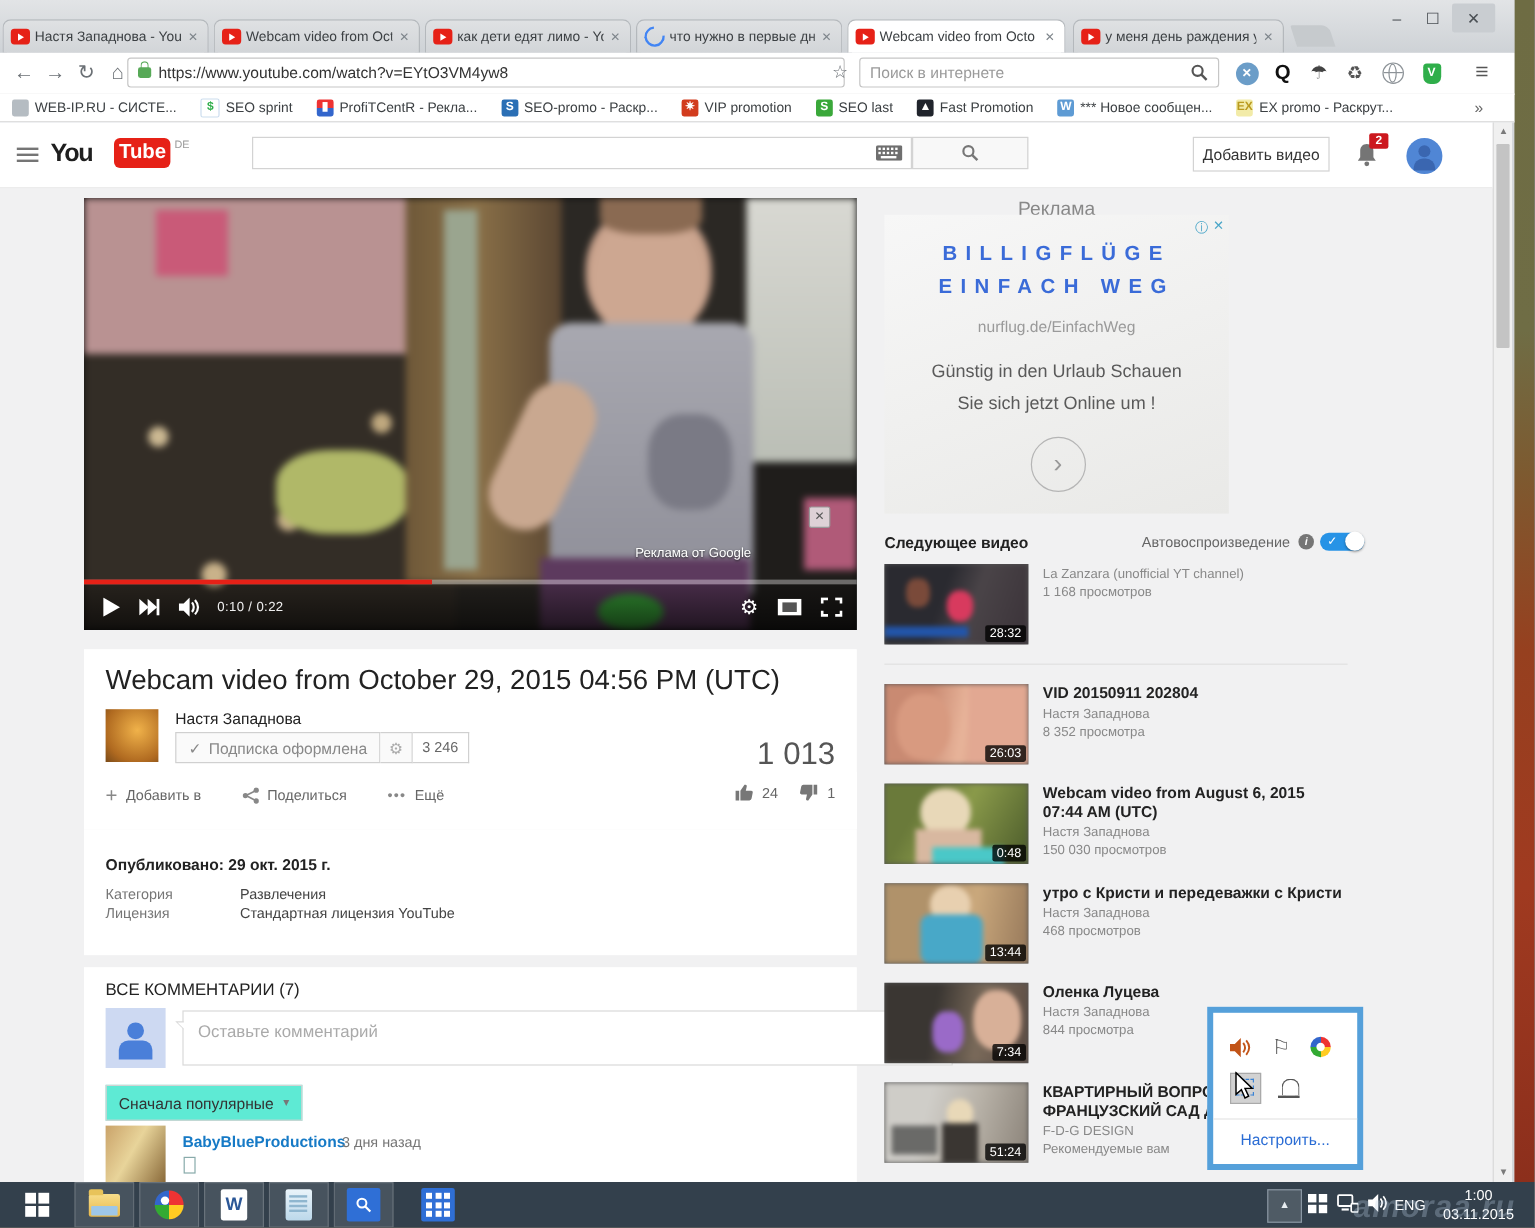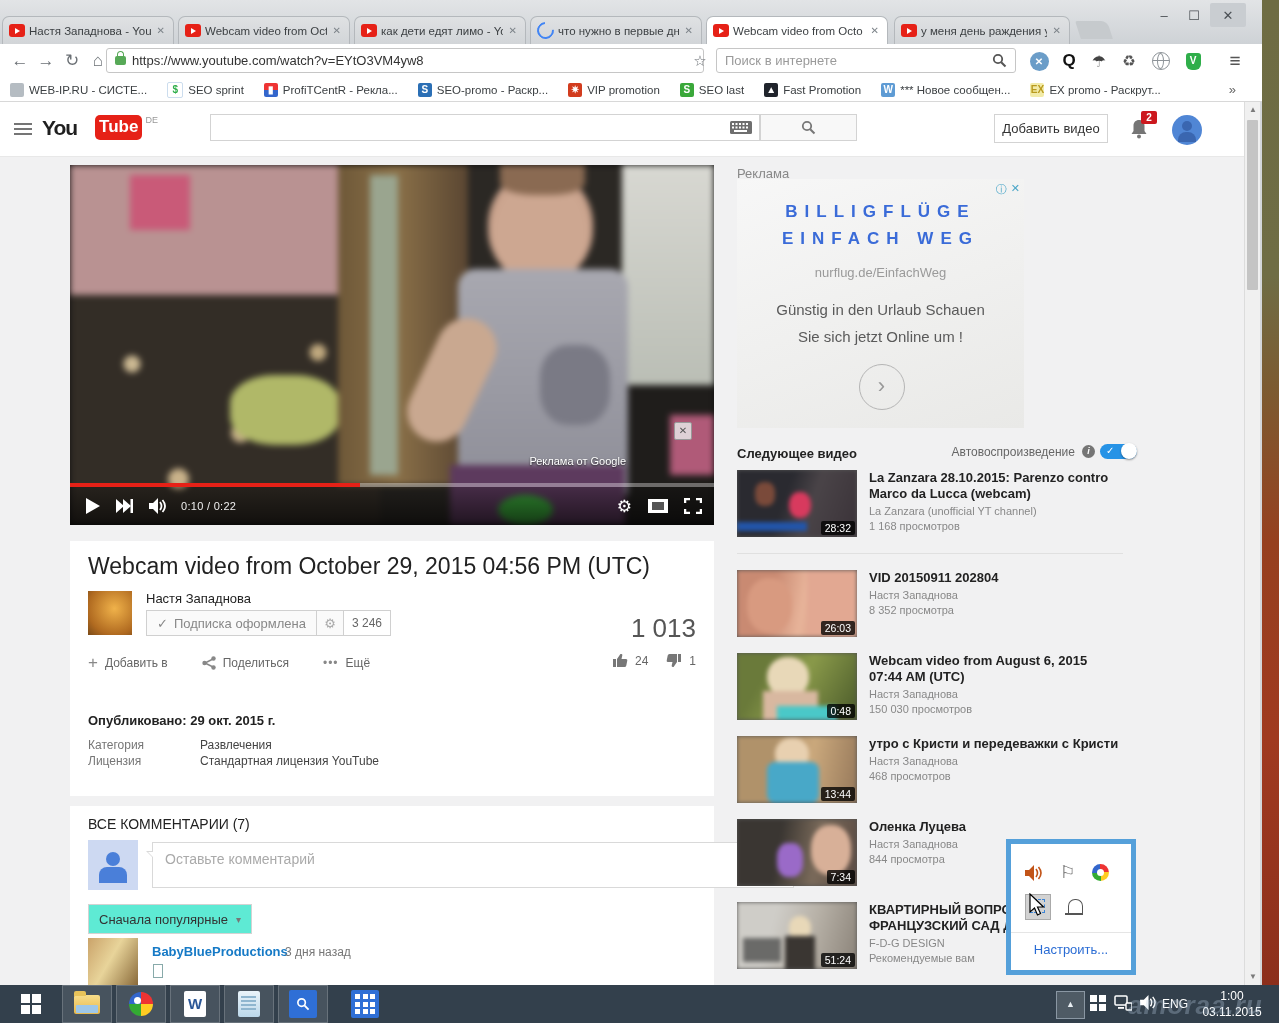--- a/index.html
+++ b/index.html
@@ -119,21 +119,21 @@
   #cinput .ph{position:absolute;left:12px;top:8px;font-size:14px;color:#aaa;}
   #cinput:before{content:"";position:absolute;left:-7px;top:8px;border-top:7px solid #d9d9d9;border-left:7px solid transparent;}
   #cinput:after{content:"";position:absolute;left:-5px;top:9px;border-top:6px solid #fff;border-left:6px solid transparent;}
   #sortbtn{position:absolute;left:18px;top:98px;height:28px;border:1px solid #d3d3d3;background:#5eead4;display:flex;align-items:center;gap:8px;padding:0 10px;font-size:13px;color:#333;}
   #c1avatar{position:absolute;left:18px;top:132px;width:50px;height:47px;background:linear-gradient(120deg,#caa36a,#e8d49a 45%,#8a6a3a);}
   #c1author{position:absolute;left:82px;top:138px;font-size:13px;font-weight:bold;color:#167ac6;}
   #c1time{position:absolute;left:215px;top:139px;font-size:12px;color:#767676;}
   #c1text{position:absolute;left:83px;top:158px;width:8px;height:12px;border:1px solid #8aa;} 
 
   
-  #adlabel{position:absolute;left:737px;top:64px;width:287px;text-align:left;font-size:13px;color:#888;}
+  #adlabel{position:absolute;left:737px;top:64px;width:287px;text-align:center;font-size:16px;color:#888;}
   #adbox{position:absolute;left:737px;top:77px;width:287px;height:249px;background:linear-gradient(160deg,#f7f7f7,#e9e9e7);}
   #adbox .adctl{position:absolute;right:4px;top:3px;display:flex;gap:4px;color:#4aa6c8;font-size:11px;}
   .adline{position:absolute;width:100%;text-align:center;color:#3a6bd8;font-weight:bold;font-size:17px;letter-spacing:7px;}
   #adurl{position:absolute;width:100%;top:86px;text-align:center;color:#9a9a9a;font-size:13px;}
   .adtxt{position:absolute;width:100%;text-align:center;color:#5a5a5a;font-size:15px;}
   #adcircle{position:absolute;left:50%;top:185px;width:44px;height:44px;margin-left:-22px;border:1px solid #b5b5b5;border-radius:50%;color:#999;font-size:22px;text-align:center;line-height:42px;}
 
   #nextrow{position:absolute;left:737px;top:342px;width:386px;height:20px;}
   #nexthdr{font-size:13px;font-weight:bold;color:#222;}
   #autoplay{position:absolute;right:48px;top:1px;font-size:12px;color:#666;}
@@ -539,21 +539,20 @@
   <div class="vid" style="top:368px">
     <div class="thumb">
           <div class="blur" style="background:linear-gradient(110deg,#2a2a30 40%,#4a4448 60%,#3a3238);">
             <div class="abs" style="left:52px;top:22px;width:22px;height:26px;background:#d83a5e;border-radius:45%"></div>
             <div class="abs" style="left:18px;top:12px;width:20px;height:24px;background:#7a4a3a;border-radius:40%"></div>
             <div class="abs" style="left:0;bottom:6px;width:70px;height:9px;background:#2255aa"></div>
           </div>
           <span class="dur">28:32</span>
         </div>
     <div class="vtxt">
-          <div class="vtitle">La Zanzara 28.10.2015: Parenzo contro Marco da Lucca (webcam)</div>
           <div class="vchan">La Zanzara (unofficial YT channel)</div>
           <div class="vmeta">1 168 просмотров</div>
         </div>
   </div>
   <div id="sidediv"></div>
   <div class="vid" style="top:468px">
     <div class="thumb">
           <div class="blur" style="background:linear-gradient(100deg,#c98a72 30%,#e8b49a 55%,#b5705a);">
             <div class="abs" style="left:10px;top:8px;width:45px;height:55px;background:#d89a80;border-radius:45%"></div>
             <div class="abs" style="left:70px;top:0;width:50px;height:67px;background:#e2a892"></div>

